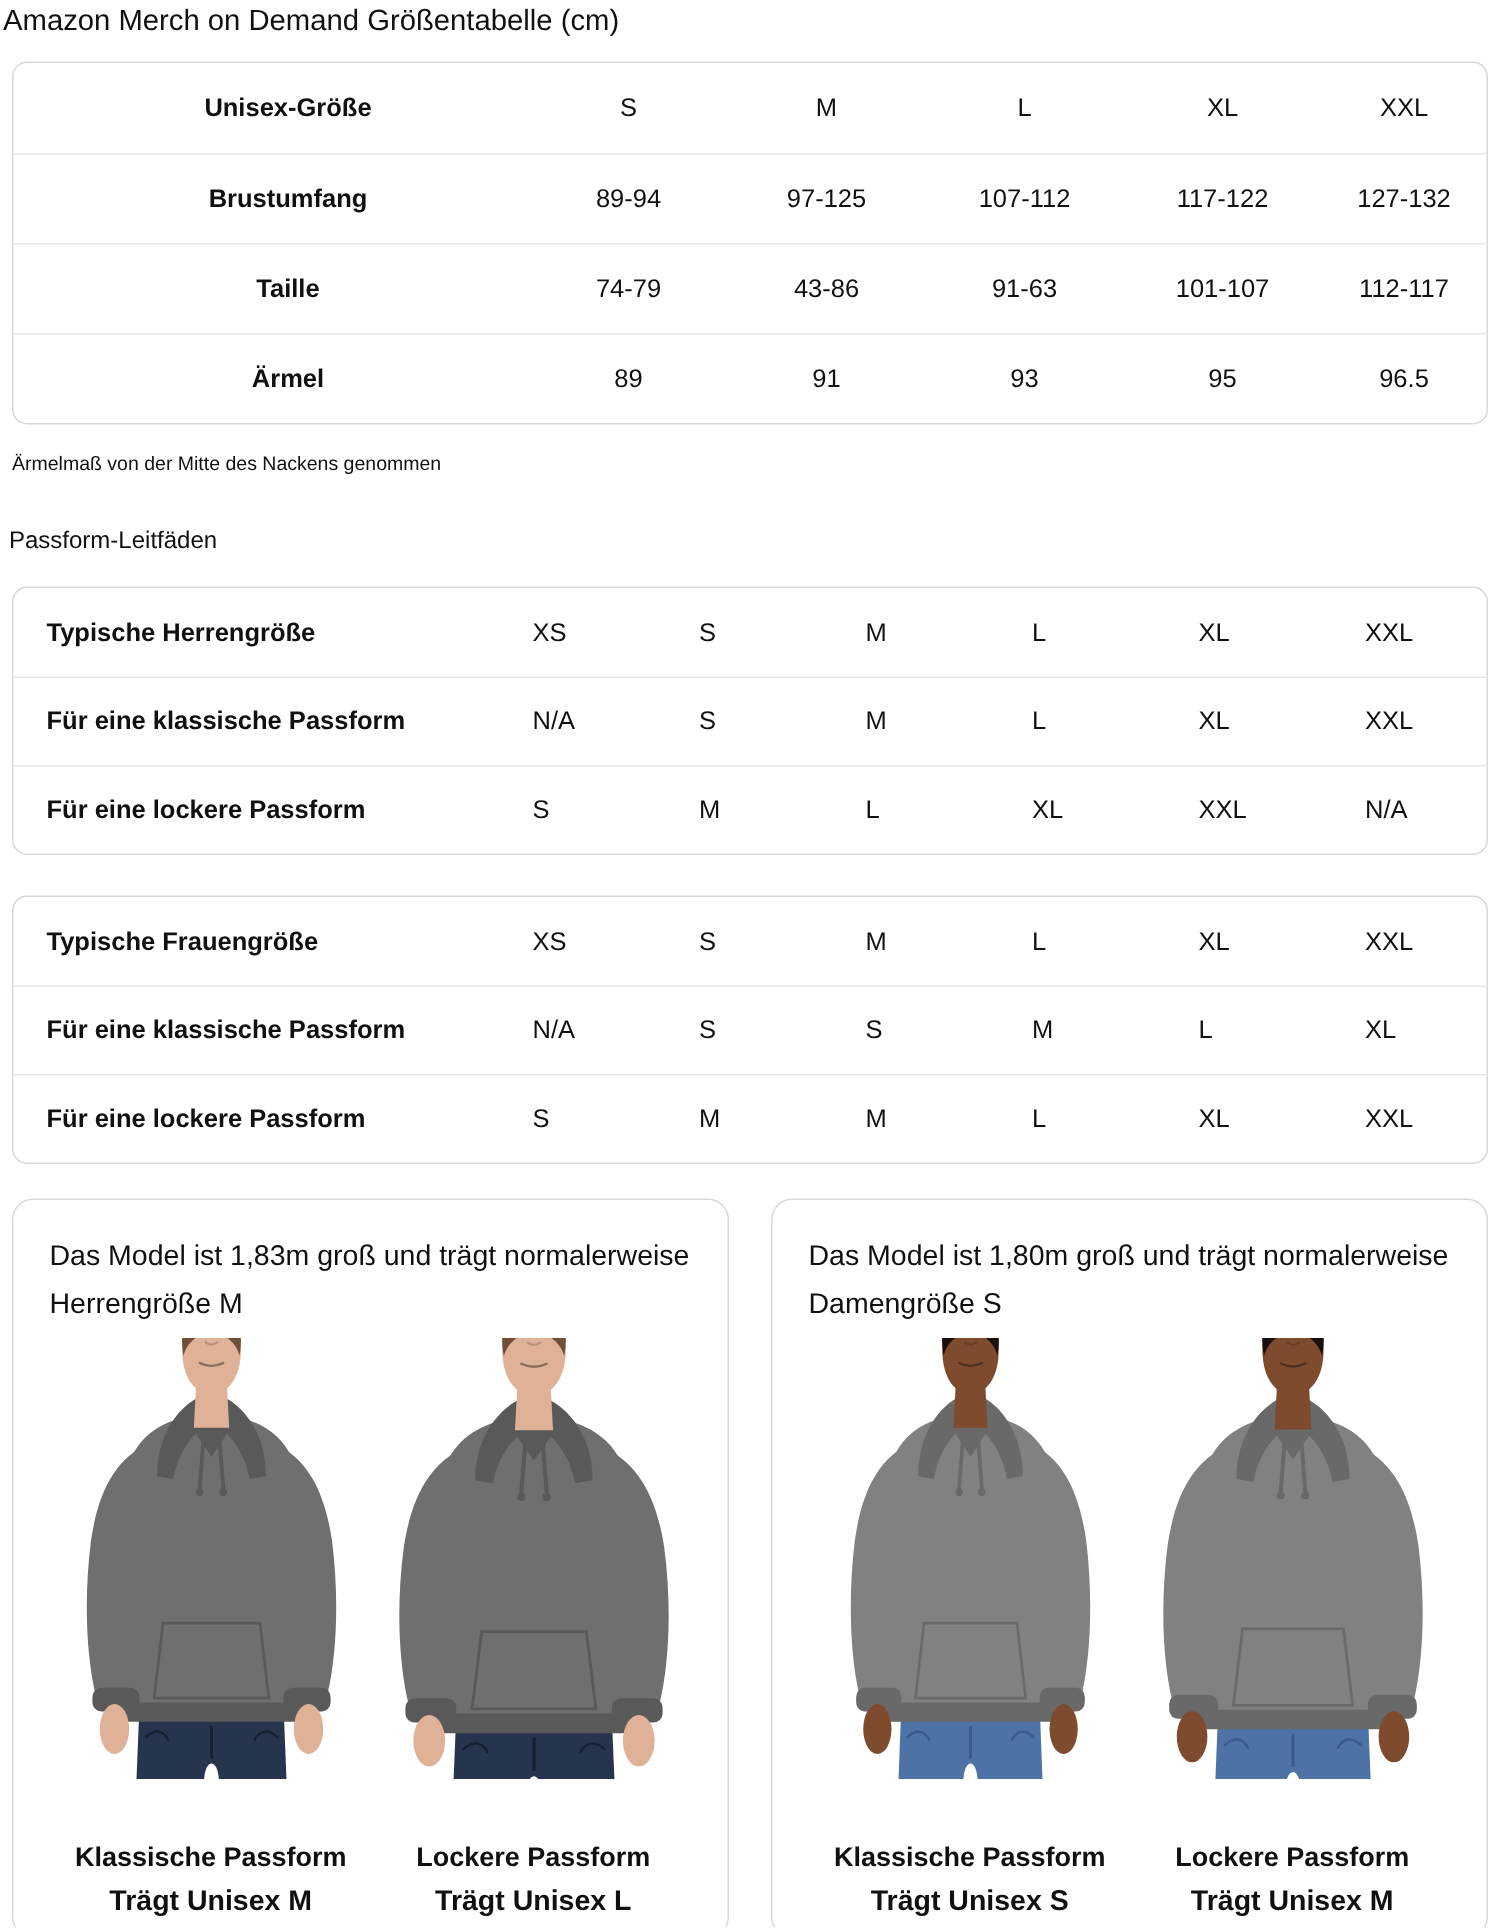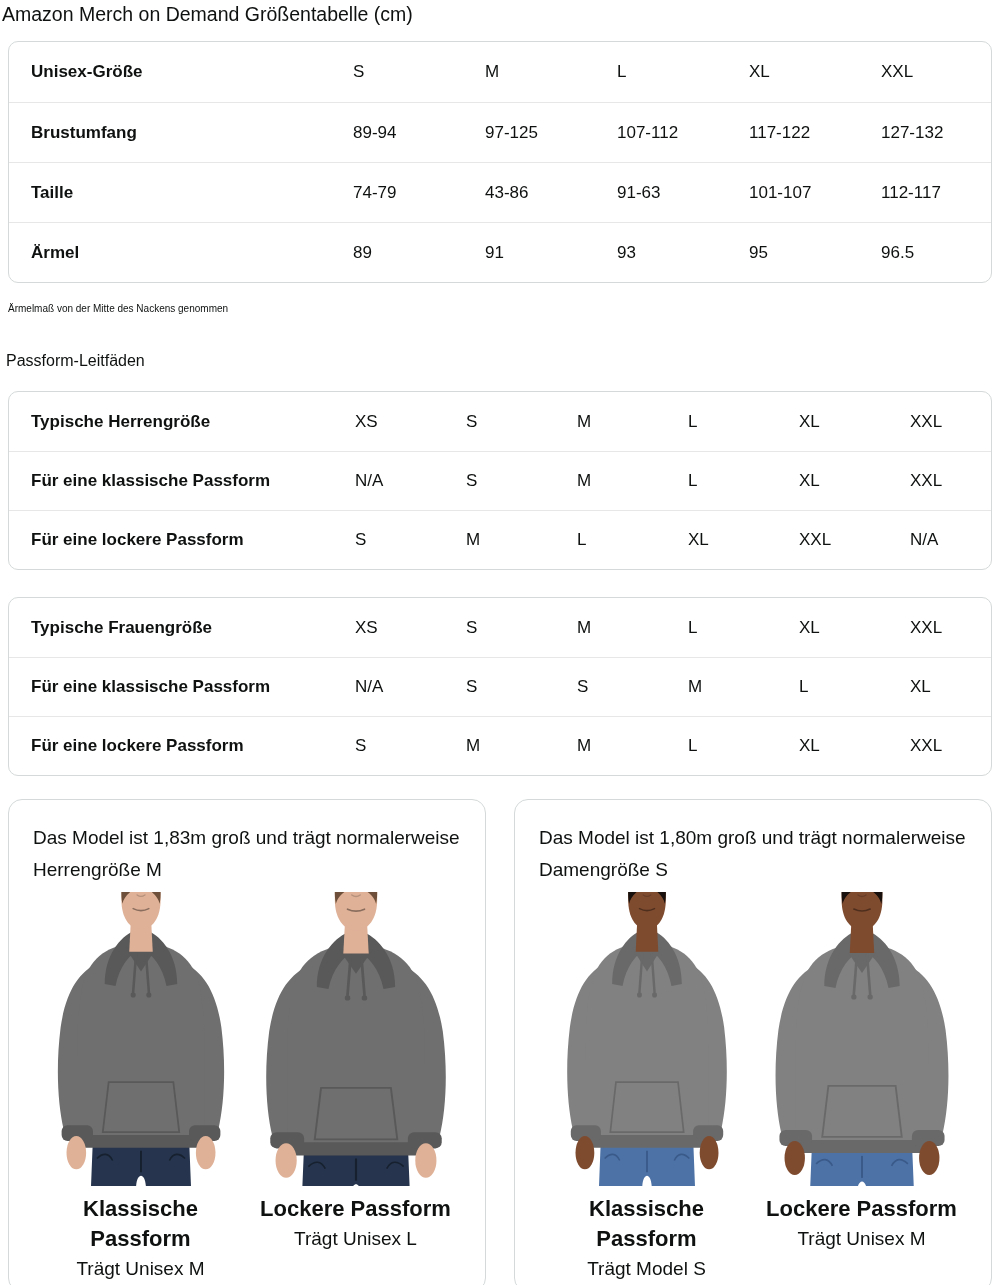--- a/index.html
+++ b/index.html
@@ -24,44 +24,44 @@
     border-collapse: separate; border-spacing: 0;
     table-layout: fixed;
     font-size: 17px;
   }
   table.size-table th, table.size-table td {
     padding: 0; text-align: left; vertical-align: middle;
     font-weight: 400; color: var(--text, #0f1111);
     overflow: hidden; white-space: nowrap;
   }
   table.size-table th.row-label { font-weight: 700; padding-left: 22px; }
-  table.size-table tr.h60 > * { height: 60px; }
+  table.size-table tr.h60 > * { height: 60px; text-align: center; }
   table.size-table tr.h59 > * { height: 59px; }
   table.size-table tr + tr > * { border-top: 1px solid var(--divider, #e7e7e7); }
   .t-unisex { margin-top: 15px; }
-  .sleeve-note { margin: 16px 0 0 0; font-size: 10px; line-height: 20px; }
+  .sleeve-note { margin: 16px 0 0 0; font-size: 13px; line-height: 20px; }
   .section-heading { margin: 30px 0 0 -2px; font-size: 16px; font-weight: 400; line-height: 24px; }
   .t-men { margin-top: 18px; }
   .t-women { margin-top: 27px; }
   
   .cards { margin-top: 23px; display: flex; gap: 28px; }
   .card {
     flex: 1; height: 493px;
     border: 1px solid var(--border, #d5d9d9);
     border-radius: 14px;
     padding: 22px 22px 18px 24px;
     overflow: hidden;
   }
   .card-desc { margin: 0; font-size: 19px; line-height: 32px; }
   .figures { display: flex; margin-top: 6px; }
   .model-column { flex: 1; margin: 0; display: flex; flex-direction: column; align-items: center; }
   .model-figure { width: 206px; height: 294px; display: block; }
   .fig-caption { text-align: center; margin-top: 8px; }
-  .fit-label { font-size: 22px; font-weight: 700; line-height: 30px; }
-  .size-label { font-size: 19px; font-weight: 400; line-height: 30px; }
+  .fit-label { font-size: 18px; font-weight: 700; line-height: 30px; margin-top: 29px; }
+  .size-label { font-size: 19px; font-weight: 700; line-height: 30px; }
   .svg-defs { position: absolute; width: 0; height: 0; overflow: hidden; }
 </style>
 </head>
 <body>
 
 <svg class="svg-defs" aria-hidden="true">
   <defs>
     <g id="hoodie-model">
 
       <path style="fill:var(--hoodie)" d="M62,72 C40,82 28,104 23,138 C18,178 20,216 26,242 L56,246 C50,205 50,160 56,118 Z"></path>
@@ -271,21 +271,21 @@
 
     <section class="card" style="--hoodie: #818181; --shade: #696969; --skin: #7f4b2f; --jeans: #4d72a6; --jeans_shade: #3a5a8a; --hair: #17100c;">
       <p class="card-desc">Das Model ist 1,80m groß und trägt normalerweise Damengröße S</p>
       <div class="figures">
         <figure class="model-column">
           <svg class="model-figure" viewBox="0 0 210 300">
               <use href="#hoodie-model" transform="translate(105,0) scale(0.96,1) translate(-105,0)"></use>
             </svg>
           <figcaption class="fig-caption">
             <div class="fit-label">Klassische Passform</div>
-            <div class="size-label">Trägt Model S</div>
+            <div class="size-label">Trägt Unisex S</div>
           </figcaption>
         </figure>
         <figure class="model-column">
           <svg class="model-figure" viewBox="0 0 210 300">
               <use href="#hoodie-model" transform="translate(105,0) scale(1.04,1.02) translate(-105,0)"></use>
             </svg>
           <figcaption class="fig-caption">
             <div class="fit-label">Lockere Passform</div>
             <div class="size-label">Trägt Unisex M</div>
           </figcaption>

